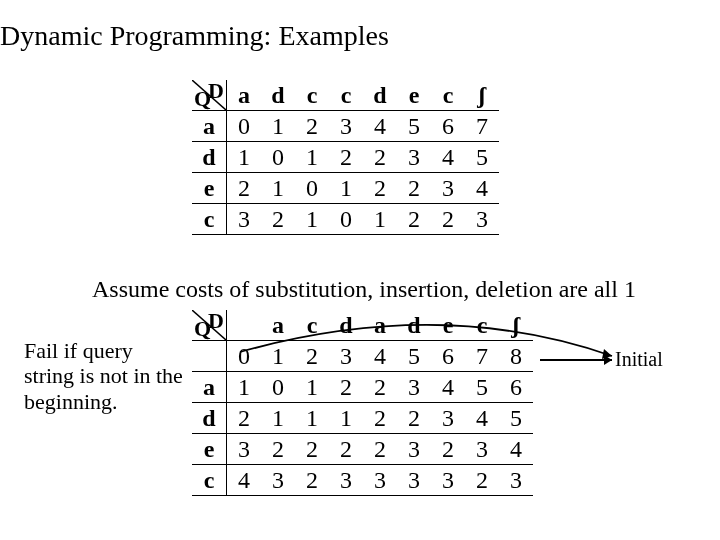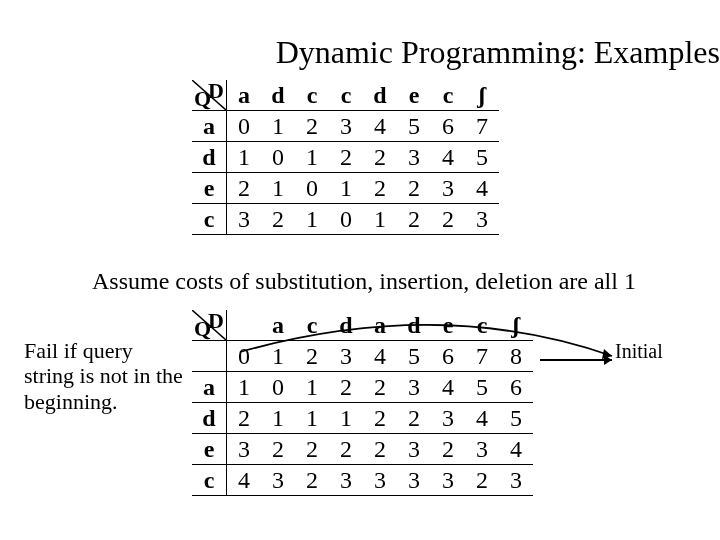--- a/index.html
+++ b/index.html
@@ -6,23 +6,23 @@
     margin: 0;
     padding: 0;
     width: 720px;
     height: 540px;
     background: #fff;
     font-family: "Times New Roman", Times, serif;
     color: #000;
     position: relative;
   }
   .title {
-    font-size: 32px;
-    text-align: right;
-    padding-top: 34px;
+    font-size: 28px;
+    text-align: left;
+    padding-top: 20px;
   }
   .table-wrap {
     position: absolute;
     left: 192px;
   }
   .top-table { top: 80px; }
   .bot-table { top: 310px; }
   table {
     border-collapse: collapse;
   }
@@ -67,35 +67,35 @@
   }
   .body td {
     border-bottom: 1px solid #000;
   }
   .body td.row-hdr {
     border-bottom: 1px solid #000;
   }
   .assume {
     position: absolute;
     left: 92px;
-    top: 268px;
+    top: 276px;
     font-size: 24px;
   }
   .fail-note {
     position: absolute;
     left: 24px;
     top: 338px;
     width: 160px;
     font-size: 22px;
     line-height: 1.15;
   }
   .init-note {
     position: absolute;
     left: 615px;
-    top: 340px;
+    top: 348px;
     font-size: 20px;
     line-height: 1.1;
   }
   .arrows {
     position: absolute;
     left: 0; top: 0;
     width: 720px; height: 540px;
     pointer-events: none;
   }
   

